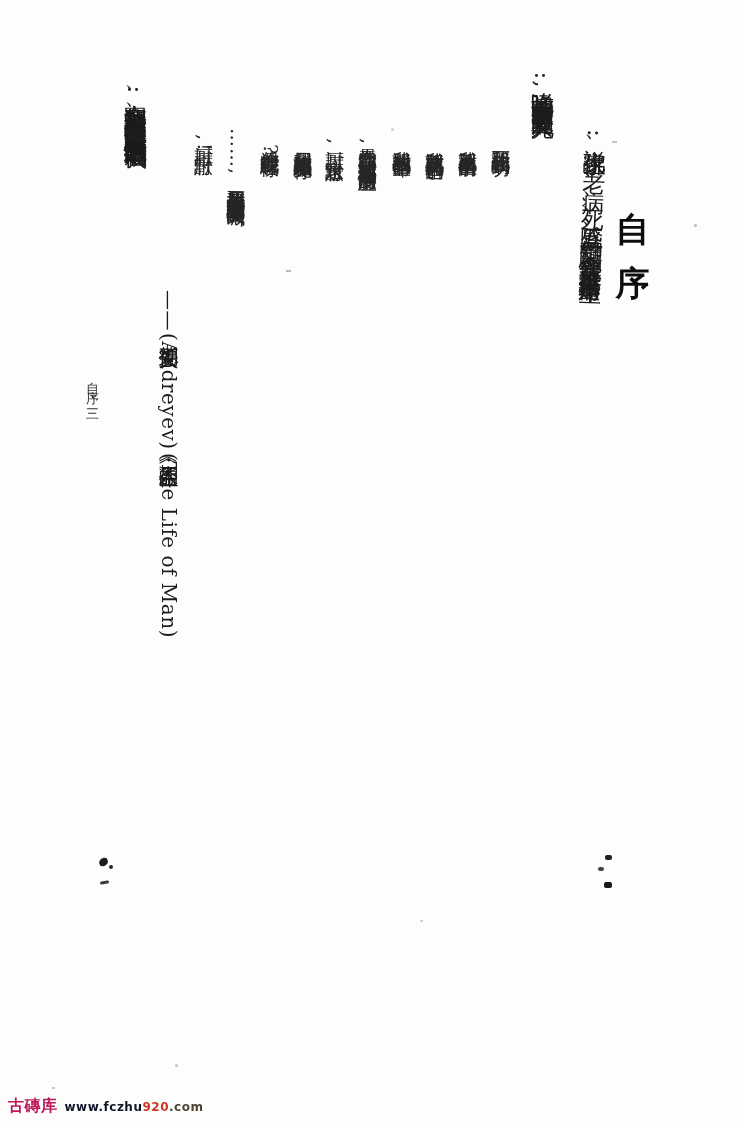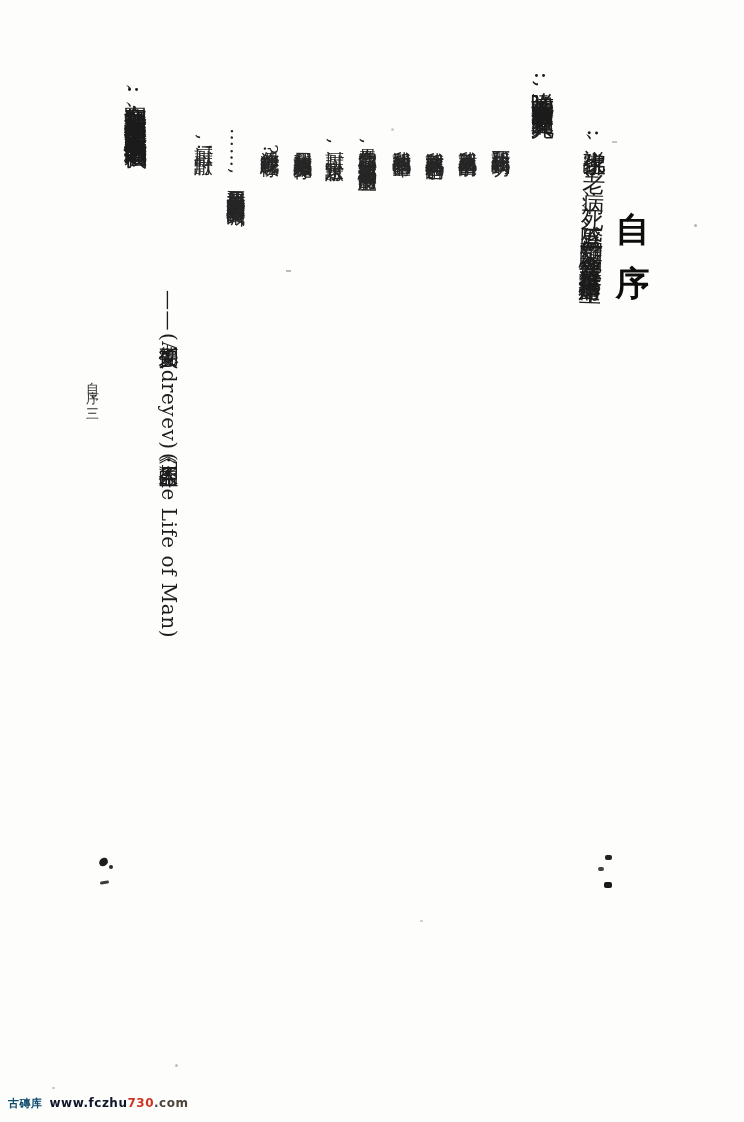--- a/index.html
+++ b/index.html
@@ -76,21 +76,21 @@
     left: 8px;
     top: 1096px;
     display: flex;
     align-items: baseline;
     gap: 7px;
     font-family: "DejaVu Sans", "Liberation Sans", sans-serif;
     font-size: 12px;
     font-weight: bold;
     letter-spacing: 0.5px;
   }
-  .wm-name { color: #0c4a6e; font-size: 11px; }
+  .wm-name { color: #be185d; font-size: 16px; }
   .wm-url  { color: #3f9b2f; }
   .wm-g { color: #0f172a; }
   .wm-r { color: #cd3426; }
   .wm-d { color: #4c4439; margin-top: 37px; }
 
   
   .speck { position: absolute; pointer-events: none; }
   .sp1  { left: 99px;  top: 858px;  width: 9px; height: 8px; background: #1d1d1d; border-radius: 60% 40% 55% 45%; transform: rotate(-15deg); }
   .sp2  { left: 109px; top: 865px;  width: 4px; height: 4px; background: #2a2a2a; border-radius: 50%; }
   .sp3  { left: 100px; top: 881px;  width: 9px; height: 3px; background: #3c3c3c; border-radius: 2px; transform: rotate(-8deg); }
@@ -141,16 +141,16 @@
   <div class="speck sp7"></div>
   <div class="speck sp8"></div>
   <div class="speck sp9"></div>
   <div class="speck sp10"></div>
   <div class="speck sp11"></div>
   <div class="speck sp12"></div>
   <div class="speck sp13"></div>
 
   <div class="watermark">
     <span class="wm-name">古磚库</span>
-    <span class="wm-url"><span class="wm-g">www.fczhu</span><span class="wm-r">730</span><span class="wm-d">.com</span></span>
+    <span class="wm-url"><span class="wm-g">www.fczhu</span><span class="wm-r">920</span><span class="wm-d">.com</span></span>
   </div>
 
 </div>
 
 </body></html>

